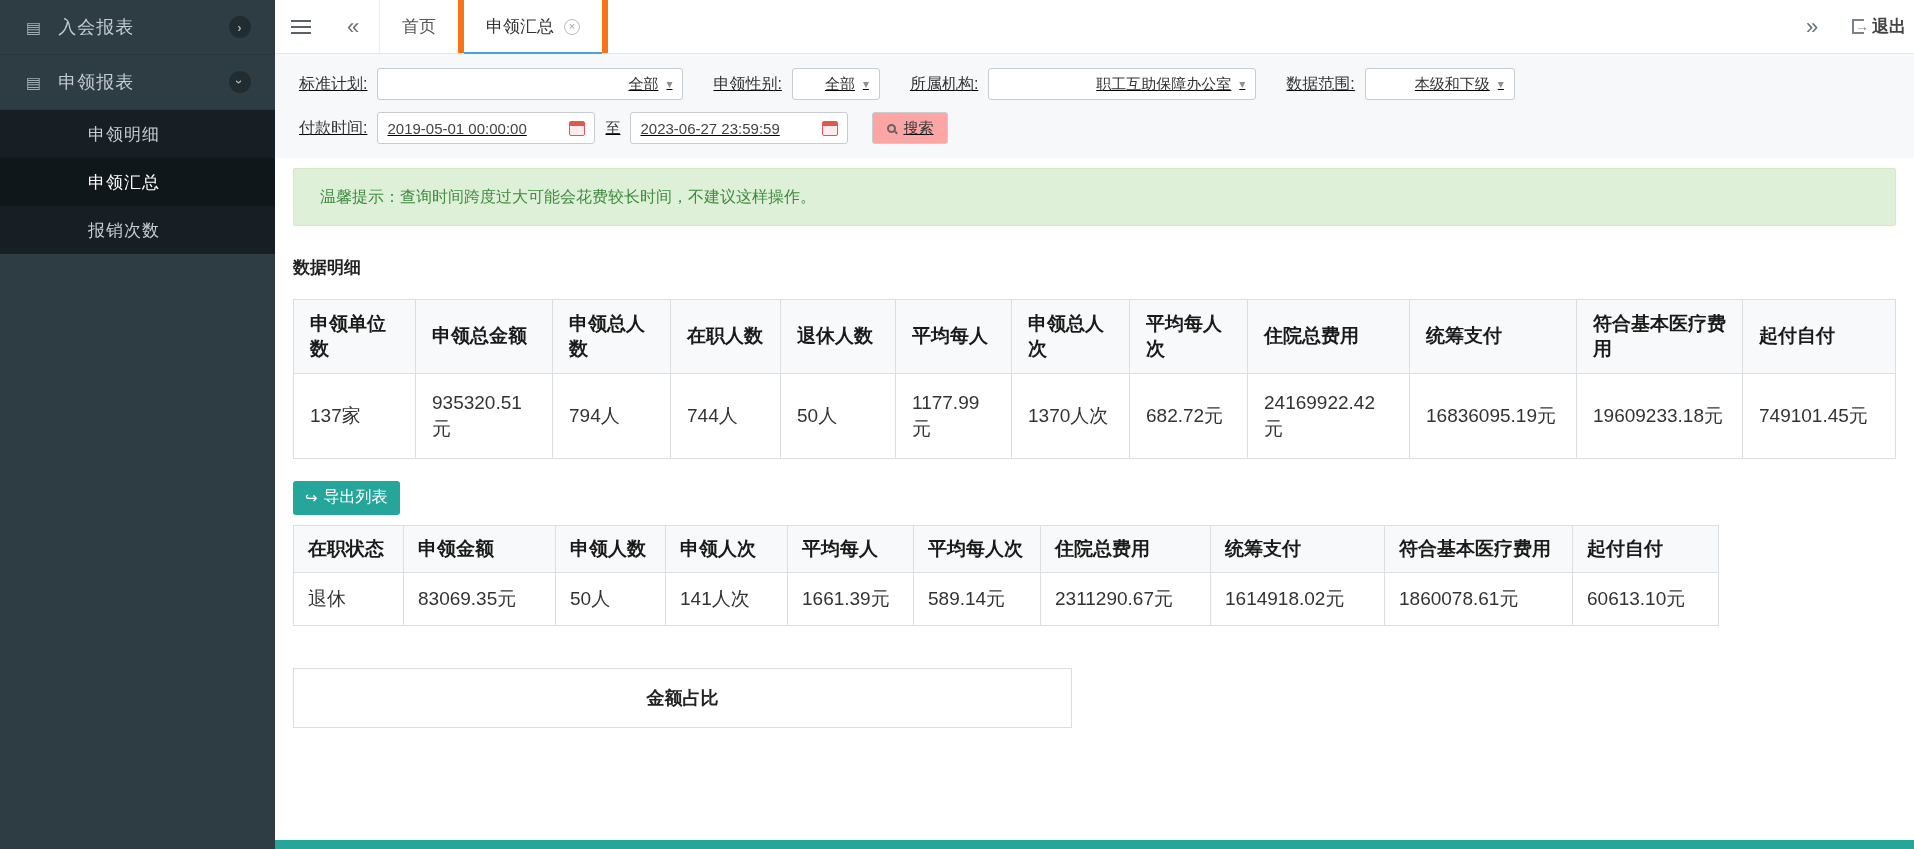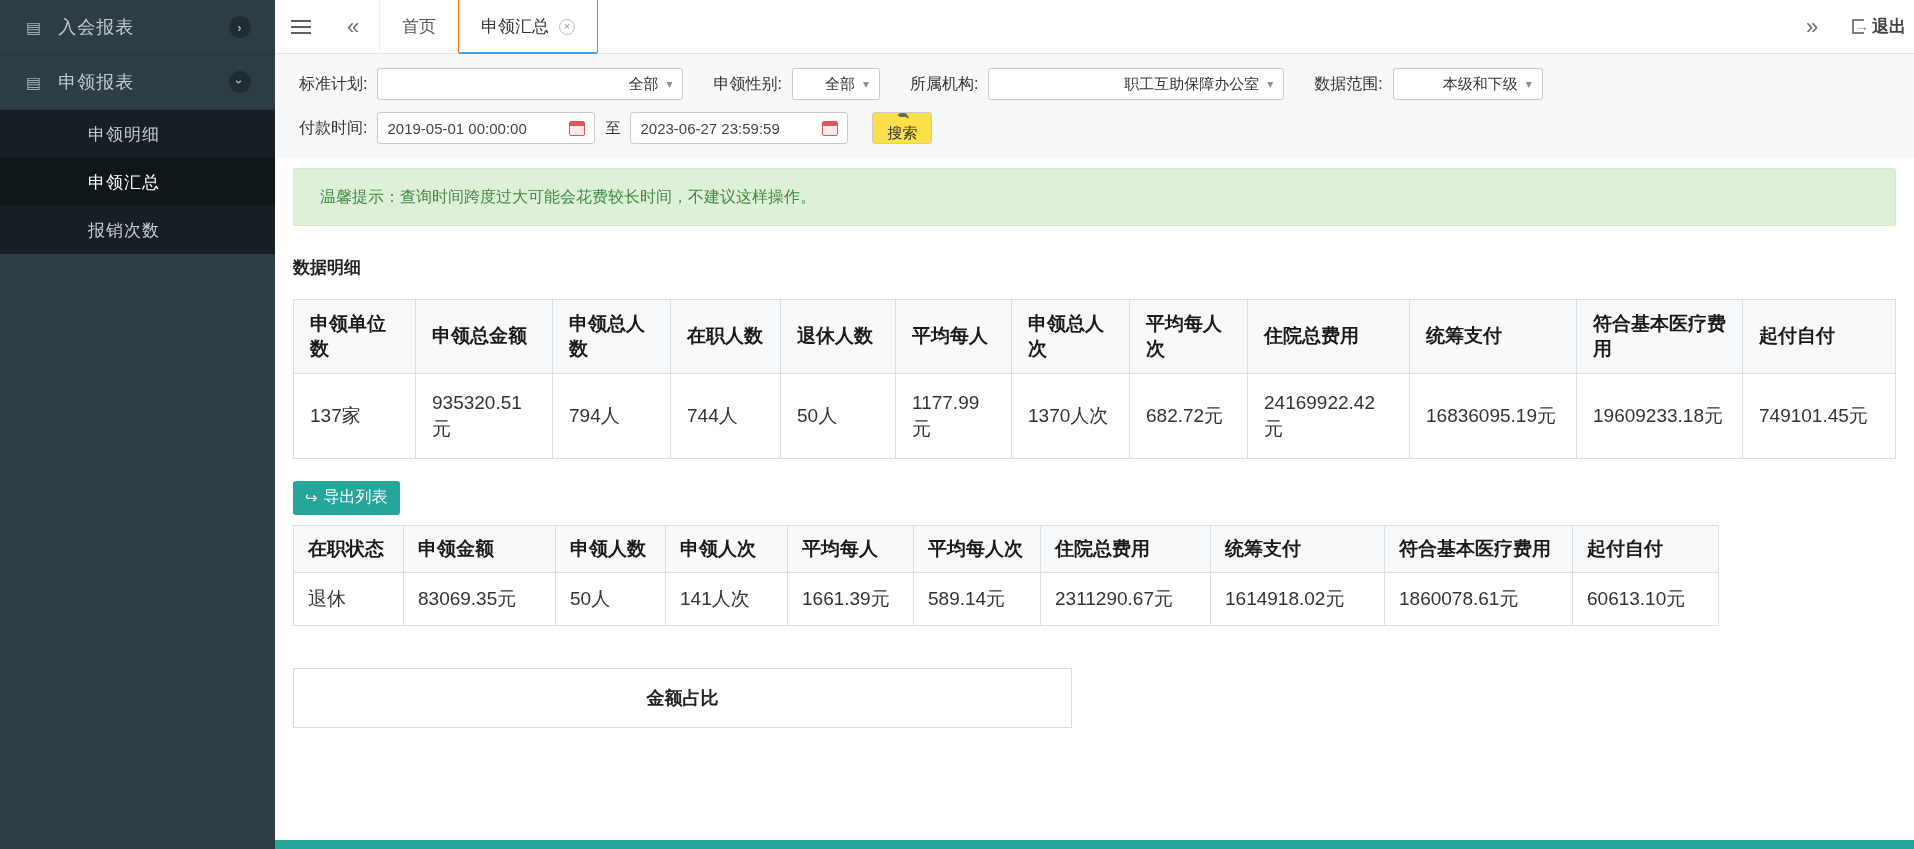--- a/index.html
+++ b/index.html
@@ -32,54 +32,54 @@
     display:flex; align-items:stretch; }
   .icon-btn { width:52px; border:none; background:none; display:flex; align-items:center;
     justify-content:center; cursor:pointer; }
   .burger-icon { width:20px; height:14px; display:inline-block; background:
     linear-gradient(#5a6268,#5a6268) 0 0/100% 2px no-repeat,
     linear-gradient(#5a6268,#5a6268) 0 6px/100% 2px no-repeat,
     linear-gradient(#5a6268,#5a6268) 0 12px/100% 2px no-repeat; }
   .dbl { font-size:22px; color:#6b7378; line-height:1; }
   .tabs { display:flex; align-items:stretch; }
   .tab { display:flex; align-items:center; padding:0 22px; font-size:17px; color:#555;
-    border-right:1px solid #f97316; cursor:pointer; position:relative; background:#fff; }
+    border-right:6px solid #f97316; cursor:pointer; position:relative; background:#fff; }
   .tab:first-child { border-left:1px solid #efefef; }
   .tab.active { color:#333; }
   .tab.active::after { content:''; position:absolute; left:0; right:0; bottom:-1px; height:2px; background:#4aa3e0; }
   .tab-close { margin-left:10px; width:16px; height:16px; border-radius:50%;
     border:1px solid #b9bec2; color:#9aa0a5; font-size:11px; display:flex;
     align-items:center; justify-content:center; line-height:1; cursor:pointer; }
   .tb-spacer { flex:1; }
   .logout { display:flex; align-items:center; gap:8px; padding:0 8px 0 14px; font-size:17px; color:#444; cursor:pointer;font-weight:bold; }
   .logout-icon { width:12px; height:15px; border:2px solid #7a8287; border-right:none; position:relative; display:inline-block; }
   .logout-icon::after { content:'→'; position:absolute; left:1px; top:50%; transform:translateY(-55%);
     color:#7a8287; font-size:14px; line-height:1; }
 
   
   .filters { padding:14px 24px; background:#f7f8f9; }
-  .f-row { display:flex; align-items:center; }
+  .f-row { display:flex; align-items:center;text-decoration:underline; }
   .f-row + .f-row { margin-top:12px; }
   .f-label { font-size:16px; color:#333; margin-right:10px; }
   .f-label.gap { margin-left:30px; }
   .select { height:32px; background:#fff; border:1px solid #c8cccf; border-radius:3px;
     display:flex; align-items:center; justify-content:flex-end; padding:0 10px;
     font-size:15px; color:#333; cursor:pointer; }
   .caret { color:#8a9095; font-size:12px; margin-left:8px; }
-  .w-plan { width:306px; } .w-gender { width:88px; } .w-org { width:296px; } .w-scope { width:150px; }
+  .w-plan { width:306px; } .w-gender { width:88px; } .w-org { width:268px; } .w-scope { width:150px; }
   .date-input { height:32px; width:218px; background:#fff; border:1px solid #c8cccf; border-radius:3px;
     display:flex; align-items:center; justify-content:space-between; padding:0 9px;
     font-size:15px; color:#444; cursor:text; }
   .cal-icon { width:16px; height:15px; border:1px solid #dc5a52; border-radius:2px;
     background:#fdeceb; position:relative; flex-shrink:0; cursor:pointer; }
   .cal-icon::before { content:''; position:absolute; top:0; left:0; right:0; height:4px; background:#dc5a52; }
   .to-word { margin:0 10px; font-size:15px; color:#333; }
-  .search-btn { margin-left:24px; height:32px; border:1px solid #c8cccf; background:#fde047;
+  .search-btn { margin-left:24px; height:32px; border:1px solid #c8cccf; background:#fca5a5;
     border-radius:3px; display:inline-flex; align-items:center; gap:7px; padding:0 14px;
-    font-size:15px; color:#333; cursor:pointer;flex-direction:column; }
+    font-size:15px; color:#333; cursor:pointer; }
   .mag { width:9px; height:9px; border:2px solid #666; border-radius:50%; position:relative; display:inline-block; }
   .mag::after { content:''; position:absolute; width:5px; height:2px; background:#666;
     right:-4px; bottom:-2px; transform:rotate(45deg); }
 
   
   .content { padding:0 18px; position:relative; }
   .alert { margin-top:10px; background:#dff0d8; border:1px solid #d6e9c6; color:#3d8b3d;
     height:58px; display:flex; align-items:center; padding:0 26px; font-size:16px; border-radius:2px; }
   .sec-title { margin:30px 0 20px; font-size:17px; font-weight:bold; color:#222; }
 

